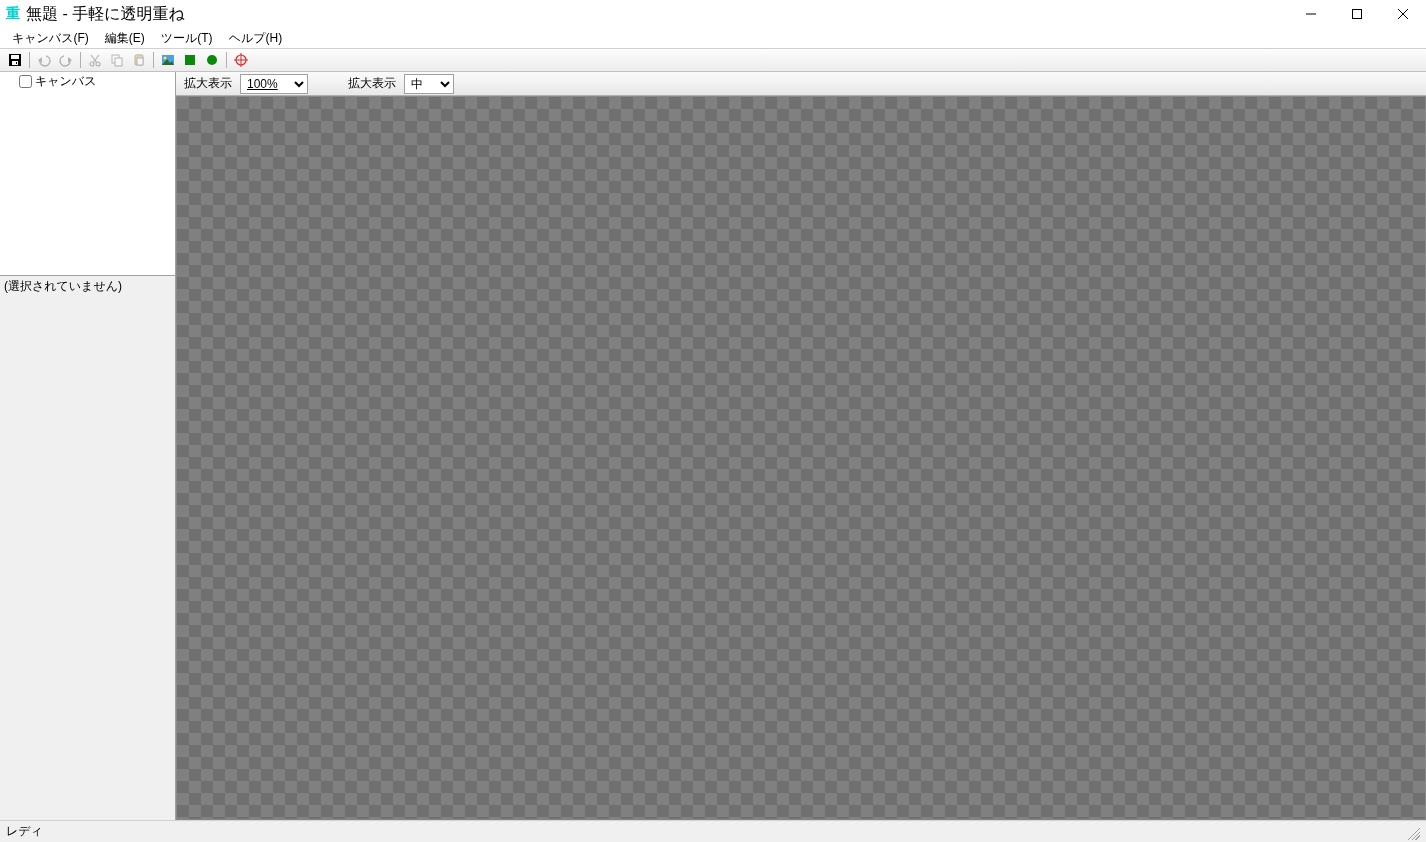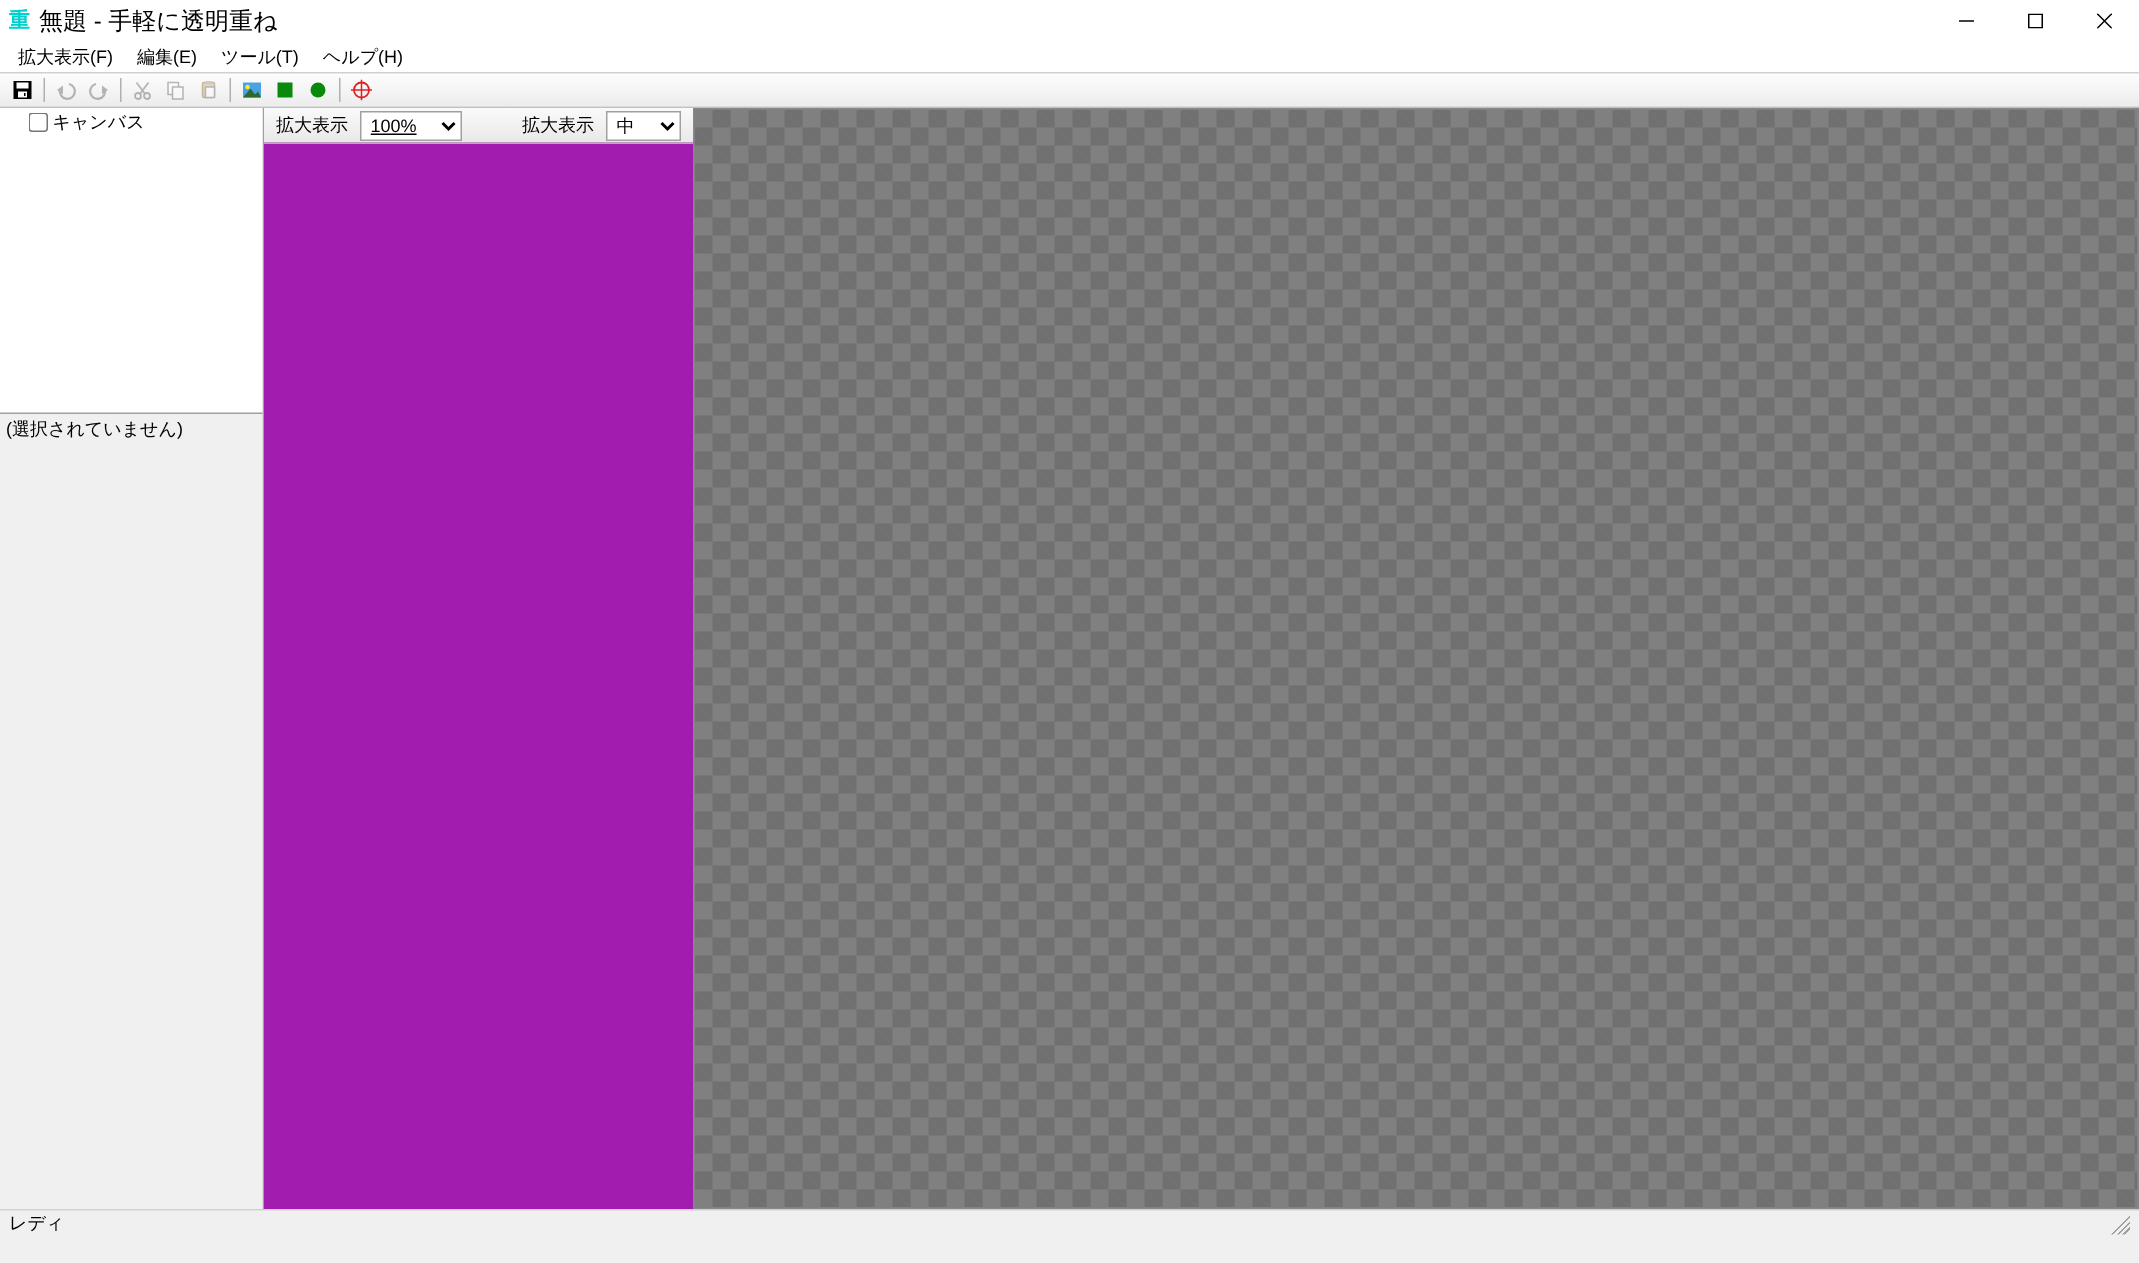--- a/index.html
+++ b/index.html
@@ -107,22 +107,22 @@
 }
 .props-panel {
   flex: 1;
   background: #f0f0f0;
   padding: 2px 4px;
   font-size: 12px;
 }
 .canvas-area {
   flex: 1;
   display: flex;
-  flex-direction: row;
-  background: #a21caf;
+  flex-direction: column;
+  background: #eab308;
 }
 .canvas-toolbar {
   height: 24px;
   background: linear-gradient(#fafafa, #e8e8e8);
   border-bottom: 1px solid #b0b0b0;
   display: flex;
   align-items: center;
   padding: 0 8px;
   gap: 6px;
   font-size: 12px;
@@ -145,25 +145,25 @@
     linear-gradient(45deg, #707070 25%, transparent 25%, transparent 75%, #707070 75%),
     linear-gradient(45deg, #707070 25%, transparent 25%, transparent 75%, #707070 75%);
   background-size: 24px 24px;
   background-position: 0 0, 12px 12px;
   border: 1px solid #888;
   margin: 0;
 }
 
 
 .statusbar {
-  height: 36px;
+  height: 22px;
   background: #f0f0f0;
   border-top: 1px solid #d0d0d0;
   display: flex;
-  align-items: flex-start;
+  align-items: center;
   padding: 0 6px;
   font-size: 12px;
 }
 .statusbar .grip {
   margin-left: auto;
   width: 16px; height: 16px;
   background:
     linear-gradient(135deg, transparent 60%, #a0a0a0 60%, #a0a0a0 65%, transparent 65%,
                     transparent 72%, #a0a0a0 72%, #a0a0a0 77%, transparent 77%,
                     transparent 84%, #a0a0a0 84%, #a0a0a0 89%, transparent 89%);
@@ -189,21 +189,21 @@
     <div class="win-btn close">
       <svg viewBox="0 0 10 10">
           <line x1="0" y1="0" x2="10" y2="10" stroke="#000" stroke-width="1"></line>
           <line x1="10" y1="0" x2="0" y2="10" stroke="#000" stroke-width="1"></line>
         </svg>
     </div>
   </div>
 </div>
 
 <div class="menubar">
-  <div class="menu-item">拡大表示(F)</div>
+  <div class="menu-item">キャンバス(F)</div>
   <div class="menu-item">編集(E)</div>
   <div class="menu-item">ツール(T)</div>
   <div class="menu-item">ヘルプ(H)</div>
 </div>
 
 <div class="toolbar">
   <div class="tb-btn" title="save">
     <svg width="14" height="14" viewBox="0 0 14 14">
         <rect x="1" y="1" width="12" height="12" fill="#000"></rect>
         <rect x="3" y="2" width="8" height="4" fill="#fff"></rect>

